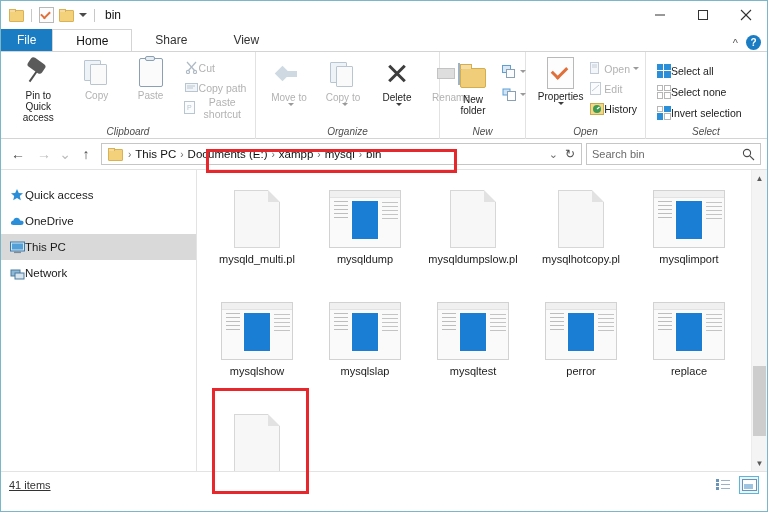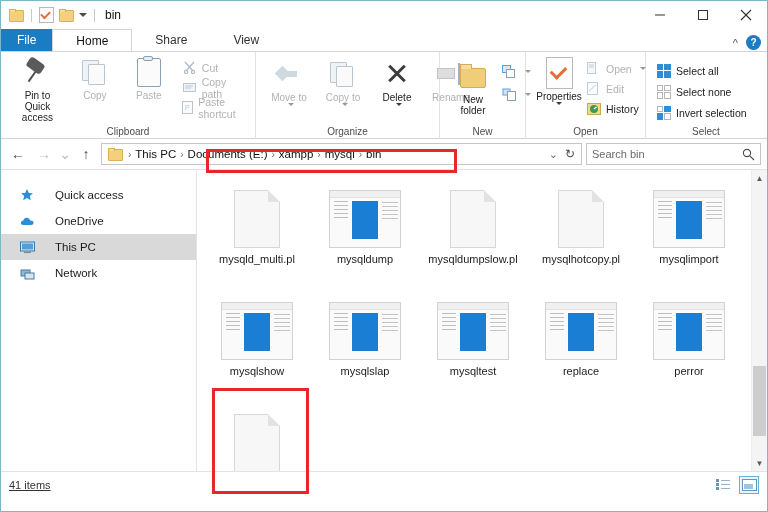--- a/index.html
+++ b/index.html
@@ -41,28 +41,28 @@
   .chev{color:#555;font-size:11px;}
   .help-ico{width:15px;height:15px;border-radius:50%;background:#1a7dc4;color:#fff;
     font-size:10px;font-weight:bold;display:flex;align-items:center;justify-content:center;}
 
   
   .ribbon{height:88px;border-top:1px solid #d4d4d4;border-bottom:1px solid #d4d4d4;
     background:#fff;display:flex;position:relative;box-sizing:border-box;}
   .group{position:relative;height:88px;display:flex;flex-direction:column;
     border-right:1px solid #e2e2e2;box-sizing:border-box;}
   .group-body{flex:1;display:flex;align-items:flex-start;padding:4px 6px 0 6px;}
-  .group-title{height:14px;line-height:12px;text-align:center;font-size:10px;color:#4c4c4c;}
+  .group-title{height:14px;line-height:12px;text-align:center;font-size:10px;color:#4c4c4c;font-style:italic;}
   .big-btn{width:auto;min-width:44px;padding:0 5px;display:flex;flex-direction:column;
     align-items:center;justify-content:flex-start;text-align:center;font-size:10px;color:#222;}
   .big-btn.dim{color:#b2b2b2;}
   .big-ico{height:32px;display:flex;align-items:center;justify-content:center;margin-bottom:2px;}
   .big-label{line-height:11px;max-width:56px;}
   .small-col{display:flex;flex-direction:column;gap:3px;padding-top:3px;}
-  .small-btn{display:flex;align-items:center;gap:5px;font-size:10.5px;color:#222;height:17px;}
+  .small-btn{display:flex;align-items:center;font-size:10.5px;color:#222;height:17px;text-align:center;}
   .small-btn.dim{color:#b2b2b2;}
   .small-ico{width:15px;height:15px;display:flex;align-items:center;justify-content:center;}
   .caret-sm{width:0;height:0;border-left:3px solid transparent;border-right:3px solid transparent;
     border-top:3px solid #9a9a9a;margin-left:3px;}
 
   
   .pin{width:26px;height:28px;position:relative;}
   .pin:before{content:"";position:absolute;left:11px;top:13px;width:2px;height:13px;background:#4f4f4f;
     transform:rotate(35deg);transform-origin:top;}
   .pin:after{content:"";position:absolute;left:3px;top:2px;width:17px;height:11px;background:#5a5a5a;
@@ -116,21 +116,21 @@
   .crumb{font-size:11.5px;color:#111;padding:0 3px;white-space:nowrap;}
   .crumb-sep{color:#6d6d6d;font-size:10px;padding:0 1px;}
   .addr-right{margin-left:auto;display:flex;align-items:center;gap:6px;padding-right:2px;}
   .searchbox{width:175px;height:22px;border:1px solid #c6c6c6;background:#fff;display:flex;
     align-items:center;padding:0 5px;box-sizing:border-box;}
   .search-ph{font-size:11px;color:#6a6a6a;flex:1;}
 
   
   .content{display:flex;height:302px;border-top:1px solid #e3e3e3;box-sizing:border-box;}
   .navpane{width:196px;border-right:1px solid #e3e3e3;box-sizing:border-box;padding-top:12px;background:#fff;}
-  .nav-item{height:26px;display:flex;align-items:center;gap:20px;padding-left:18px;font-size:11.5px;color:#1b1b1b;}
+  .nav-item{height:26px;display:flex;align-items:center;gap:0;padding-left:8px;font-size:11.5px;color:#1b1b1b;}
   .nav-item.sel{background:#d9d9d9;}
   .nav-gl{width:16px;height:16px;display:flex;align-items:center;justify-content:center;}
 
   .filepane{flex:1;position:relative;overflow:hidden;background:#fff;}
   .grid{display:flex;flex-wrap:wrap;padding:6px 0 0 6px;}
   .tile{width:108px;height:112px;display:flex;flex-direction:column;align-items:center;}
   .tile .thumbwrap{height:72px;display:flex;align-items:flex-end;justify-content:center;}
   .tile .caption{font-size:11px;color:#1b1b1b;text-align:center;line-height:13px;width:100px;margin-top:5px;
     word-wrap:break-word;}
   
@@ -652,21 +652,21 @@
               <div class="blue"></div>
                 <div class="txtlines">
                   <i></i>
                   <i></i>
                   <i></i>
                   <i></i>
                   <i></i>
                 </div>
             </div>
           </div>
-          <div class="caption">replace</div>
+          <div class="caption">perror</div>
         </div>
         <div class="tile">
           <div class="thumbwrap">
             <div class="thumb-app">
               <div class="bar"></div>
                 <div class="sidelines">
                   <i></i>
                   <i></i>
                   <i></i>
                   <i></i>
@@ -675,21 +675,21 @@
               <div class="blue"></div>
                 <div class="txtlines">
                   <i></i>
                   <i></i>
                   <i></i>
                   <i></i>
                   <i></i>
                 </div>
             </div>
           </div>
-          <div class="caption">perror</div>
+          <div class="caption">replace</div>
         </div>
 
         <div class="tile">
           <div class="thumbwrap">
               <div class="thumb-doc"></div>
             </div>
 
         </div>
       </div>
 

